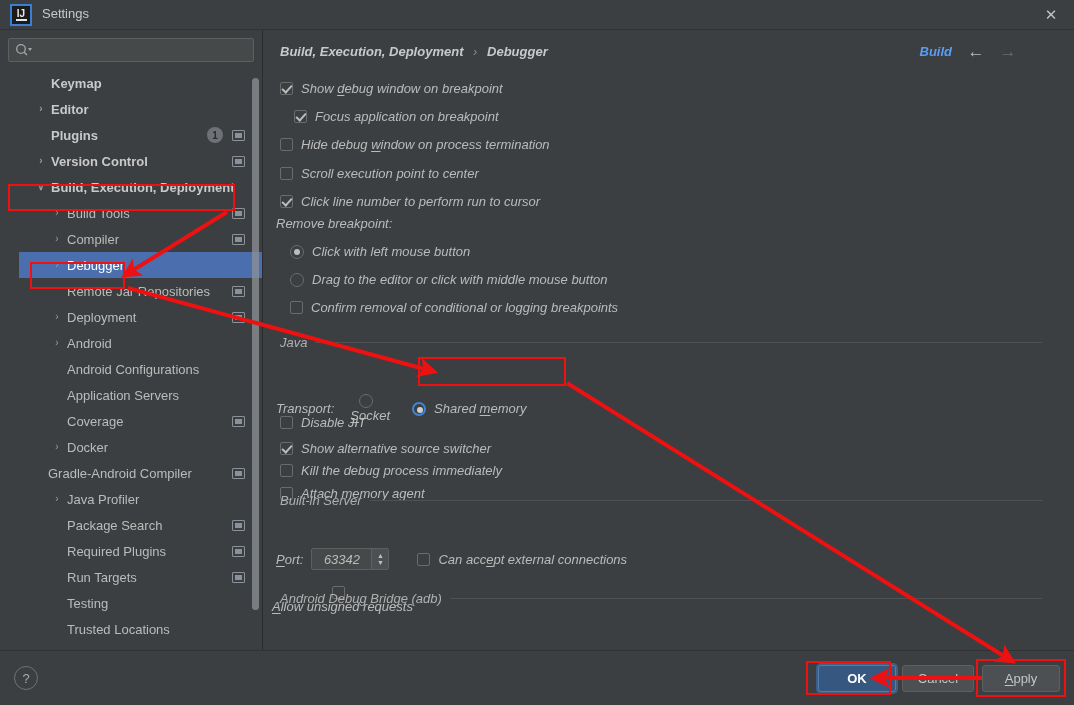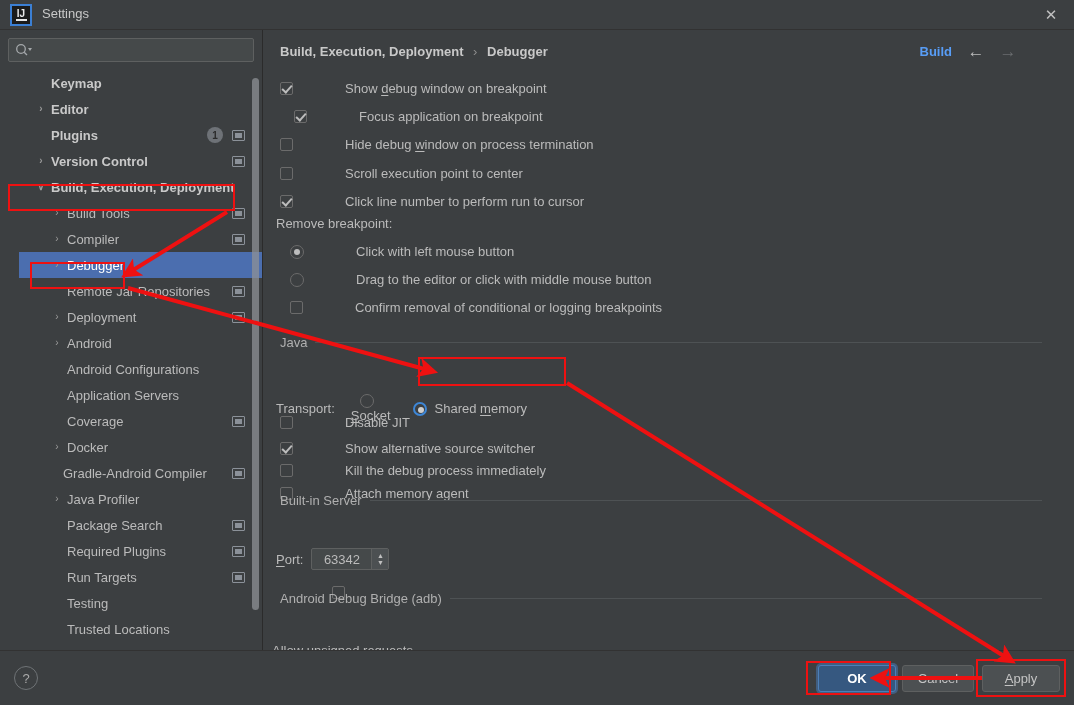--- a/index.html
+++ b/index.html
@@ -105,21 +105,21 @@
   #tree-scrollbar {
     position: absolute; right: 3px; top: 48px;
     width: 7px; height: 532px;
     background: #8d9296; border-radius: 4px; opacity: .75;
     cursor: pointer;
   }
 
   
   #content {
     position: absolute; left: 264px; top: 30px; width: 810px; height: 620px;
-    background: #3c3f41; overflow: hidden;
+    background: #3c3f41; overflow: hidden; font-style: italic;
   }
   #breadcrumb {
     position: absolute; left: 16px; top: 14px;
     font-size: 13px; font-weight: bold; color: #c9c9c9;
   }
   #breadcrumb .sep { color: #8d8d8d; font-weight: normal; margin: 0 6px; }
   #reset-link {
     position: absolute; right: 122px; top: 14px;
     color: #589df6; font-size: 13px; font-weight: bold; cursor: pointer;
   }
@@ -128,21 +128,21 @@
     width: 20px; text-align: center;
   }
   #nav-back  { right: 88px; color: #bdbdbd; }
   #nav-fwd   { right: 56px; color: #6a6d6f; }
 
   
   .row {
     position: absolute; display: flex; align-items: center;
     font-size: 13px; color: #bbbbbb; white-space: nowrap;
   }
-  .row.clickable { cursor: pointer; gap: 44px; }
+  .row.clickable { cursor: pointer; }
 
   .cb {
     width: 13px; height: 13px; flex: 0 0 13px;
     border: 1px solid #6b6b6b; border-radius: 2px;
     background: #3c3f41; margin-right: 8px;
     position: relative;
   }
   .cb.checked::after {
     content: "";
     position: absolute; left: 3px; top: 0px;
@@ -311,21 +311,21 @@
         </div>
         <div class="tree-row">
           <span class="tree-label" style="margin-left: 48px;">Coverage</span>
           <span class="tree-cfgicon"></span>
         </div>
         <div class="tree-row">
           <span class="tree-arrow" style="left: 32px;">›</span>
           <span class="tree-label" style="margin-left: 48px;">Docker</span>
         </div>
         <div class="tree-row">
-          <span class="tree-label" style="margin-left: 44px;">Gradle-Android Compiler</span>
+          <span class="tree-label" style="margin-left: 29px;">Gradle-Android Compiler</span>
           <span class="tree-cfgicon"></span>
         </div>
         <div class="tree-row">
           <span class="tree-arrow" style="left: 32px;">›</span>
           <span class="tree-label" style="margin-left: 48px;">Java Profiler</span>
         </div>
         <div class="tree-row">
           <span class="tree-label" style="margin-left: 48px;">Package Search</span>
           <span class="tree-cfgicon"></span>
         </div>
@@ -428,20 +428,24 @@
           <span class="line"></span>
         </div>
         <div class="row" style="left: 12px; top: 518px;">
           <span style="margin-right: 8px;"><span class="mn">P</span>ort:</span>
           <span id="port-field">
             <span id="port-value">63342</span>
             <span id="port-spin">
               <span>▲</span>
               <span>▼</span>
             </span>
+          </span>
+          <span style="display: flex; align-items: center; margin-left: 28px;">
+            <span class="cb"></span>
+            <span>Can acc<span class="mn">e</span>pt external connections</span>
           </span>
         </div>
         <div class="row clickable" style="left: 8px; top: 556px; flex-direction: column;">
           <span class="cb"></span>
           <span><span class="mn">A</span>llow unsigned requests</span>
         </div>
         <div class="sep-title" style="left: 16px; top: 561px; width: 762px;">
           <span>Android Debug Bridge (adb)</span>
           <span class="line"></span>
         </div>

